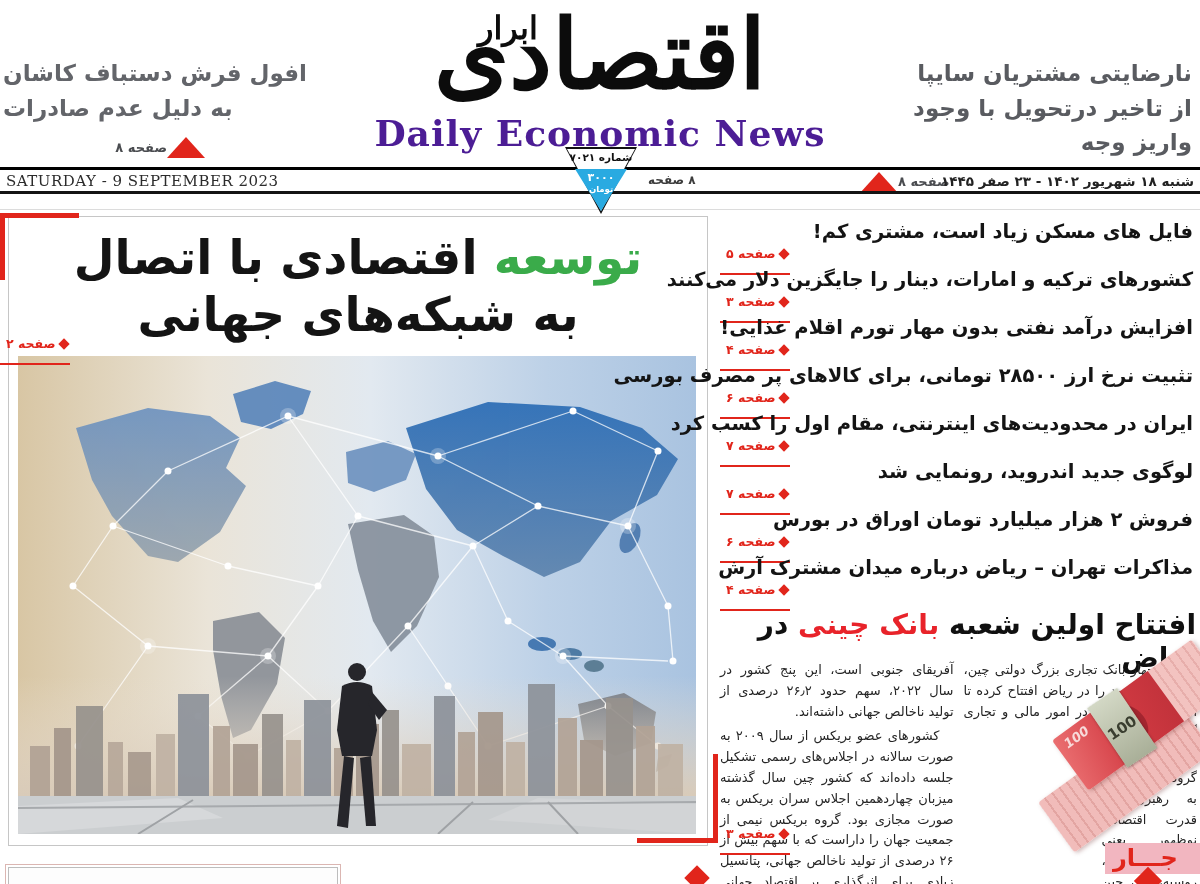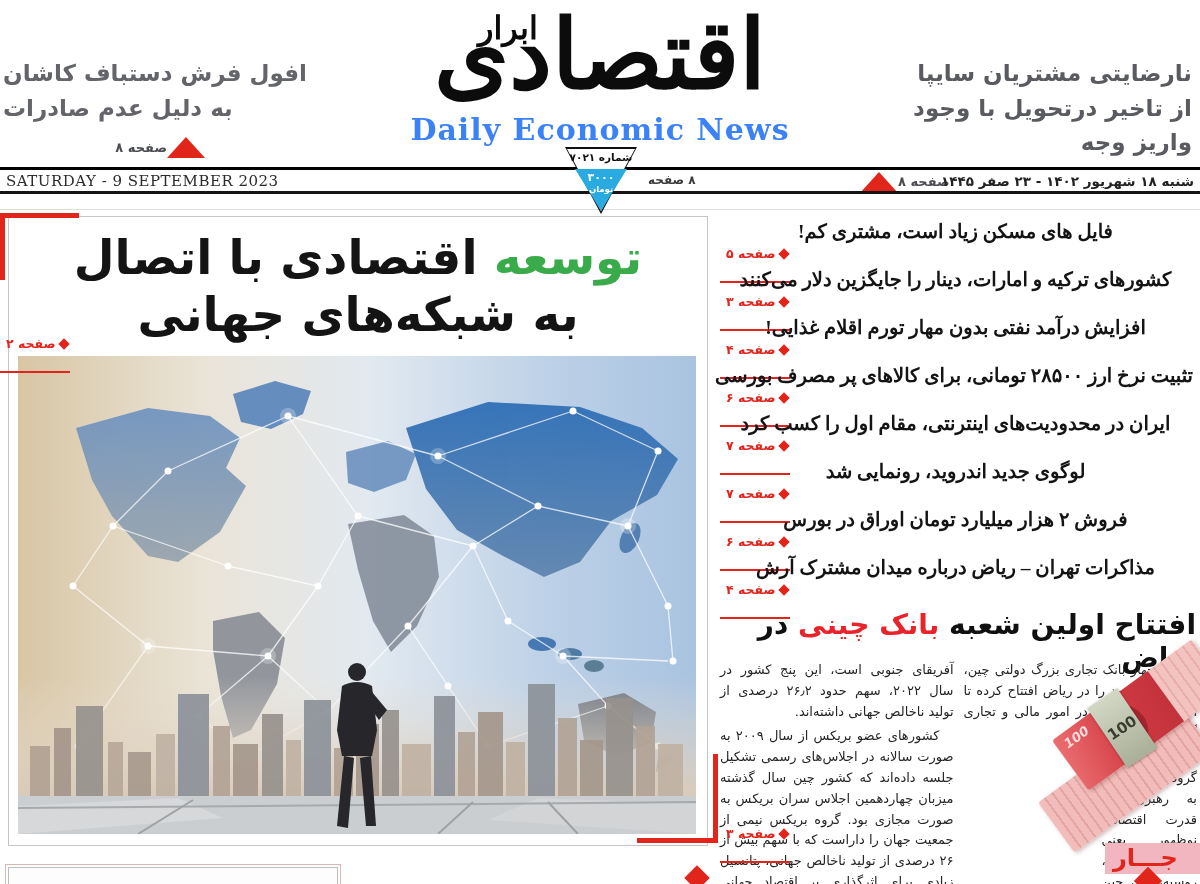--- a/index.html
+++ b/index.html
@@ -12,21 +12,21 @@
   .teaser-right{left:860px;top:56px;width:332px;text-align:right;direction:rtl;color:#595b60;}
   .teaser-mark{display:flex;align-items:center;font-size:13px;font-weight:bold;color:#4a4c50;margin-top:12px;}
   .tl-mark{justify-content:flex-start;padding-right:120px;flex-direction:row;}
   .tr-mark{justify-content:flex-start;padding-right:180px;flex-direction:row-reverse;}
   .red-tri{width:0;height:0;border-left:19px solid transparent;border-right:19px solid transparent;border-bottom:21px solid #e1251b;}
 
   
   .masthead{position:absolute;left:360px;top:0;width:480px;text-align:center;}
   .mast-title{position:relative;direction:rtl;font-size:96px;line-height:110px;font-weight:bold;color:#0c0c0c;font-family:"DejaVu Serif",serif;letter-spacing:-3px;}
   .mast-small{position:absolute;left:118px;top:12px;font-size:32px;letter-spacing:0;line-height:1;color:#0c0c0c;text-align:center;}
-  .mast-sub{font-family:"DejaVu Serif",serif;font-weight:bold;font-size:30px;color:#3b82f6;margin-top:2px;letter-spacing:1px;}
+  .mast-sub{font-family:"DejaVu Serif",serif;font-weight:bold;font-size:36px;color:#4c1d95;margin-top:2px;letter-spacing:1px;}
 
   
   .issue-tri{position:absolute;left:565px;top:147px;width:72px;height:67px;z-index:6;}
   .issue-tri .t-outer{position:absolute;inset:0;background:#111;clip-path:polygon(0 0,100% 0,50% 100%);}
   .issue-tri .t-inner{position:absolute;left:2px;top:2px;width:68px;height:62px;background:#fff;clip-path:polygon(0 0,100% 0,50% 100%);}
   .issue-tri .t-blue{position:absolute;left:10px;top:22px;width:52px;height:42px;background:#29aae1;clip-path:polygon(0 0,100% 0,50% 100%);}
   .issue-no{position:absolute;left:0;top:4px;width:100%;text-align:center;font-size:10.5px;font-weight:bold;color:#111;direction:rtl;}
   .issue-price{position:absolute;left:0;top:24px;width:100%;text-align:center;font-size:11px;font-weight:bold;color:#fff;direction:rtl;line-height:1.2;}
   .issue-price .unit{font-size:8.5px;display:block;}
 
@@ -38,30 +38,30 @@
   .hair-rule{position:absolute;left:0;top:209px;width:1200px;height:1px;background:#dcdcdc;}
 
   
   .lead-box{position:absolute;left:8px;top:216px;width:698px;height:628px;border:1px solid #c6c6c6;background:#fff;}
   .lead-headline{direction:rtl;text-align:center;padding-top:12px;font-weight:bold;font-size:47px;line-height:1.22;color:#141414;}
   .hl-green{color:#3aab4a;}
   .corner-tl{position:absolute;left:0;top:213px;width:74px;height:62px;border-top:5px solid #e1251b;border-left:5px solid #e1251b;z-index:4;}
   .corner-br{position:absolute;left:637px;top:754px;width:76px;height:84px;border-right:5px solid #e1251b;border-bottom:5px solid #e1251b;z-index:4;}
 
   
-  .pmark{direction:rtl;display:inline-flex;align-items:center;gap:4px;color:#e1251b;font-size:12.5px;font-weight:bold;border-bottom:2px solid #e1251b;padding:0 2px 20px 6px;min-width:58px;}
+  .pmark{direction:rtl;display:inline-flex;align-items:center;gap:4px;color:#e1251b;font-size:12.5px;font-weight:bold;border-bottom:2px solid #e1251b;padding:0 2px 12px 6px;min-width:58px;}
   .pmark .dm{width:8px;height:8px;background:#e1251b;transform:rotate(45deg);flex:0 0 auto;}
   .lead-pmark{position:absolute;left:0;top:336px;z-index:5;}
 
   .lead-photo{position:absolute;left:18px;top:356px;width:678px;height:478px;}
 
   
   .hl-col{position:absolute;left:718px;top:220px;width:478px;}
   .hl-item{position:relative;height:48px;}
-  .hl-text{direction:rtl;text-align:center;font-weight:bold;font-size:19.5px;color:#141414;padding-right:3px;white-space:nowrap;font-family:Liberation Serif, serif;}
+  .hl-text{direction:rtl;text-align:right;font-weight:bold;font-size:19.5px;color:#141414;padding-right:3px;white-space:nowrap;}
   .hl-item .pmark{position:absolute;left:2px;top:26px;}
 
   
   .bank-head{position:absolute;left:718px;top:608px;width:478px;direction:rtl;text-align:right;font-weight:bold;font-size:28px;color:#101010;}
   .hl-red{color:#e8232a;}
   .bank-cols{position:absolute;left:720px;top:660px;width:477px;height:172px;display:flex;direction:rtl;gap:10px;}
   .bank-col{flex:1;direction:rtl;text-align:justify;font-size:13px;line-height:1.6;color:#252525;}
   .bank-col p{margin:0 0 4px 0;}
   .bank-col p.indent{text-indent:14px;}
   .bank-col p.narrow{margin-left:138px;}

